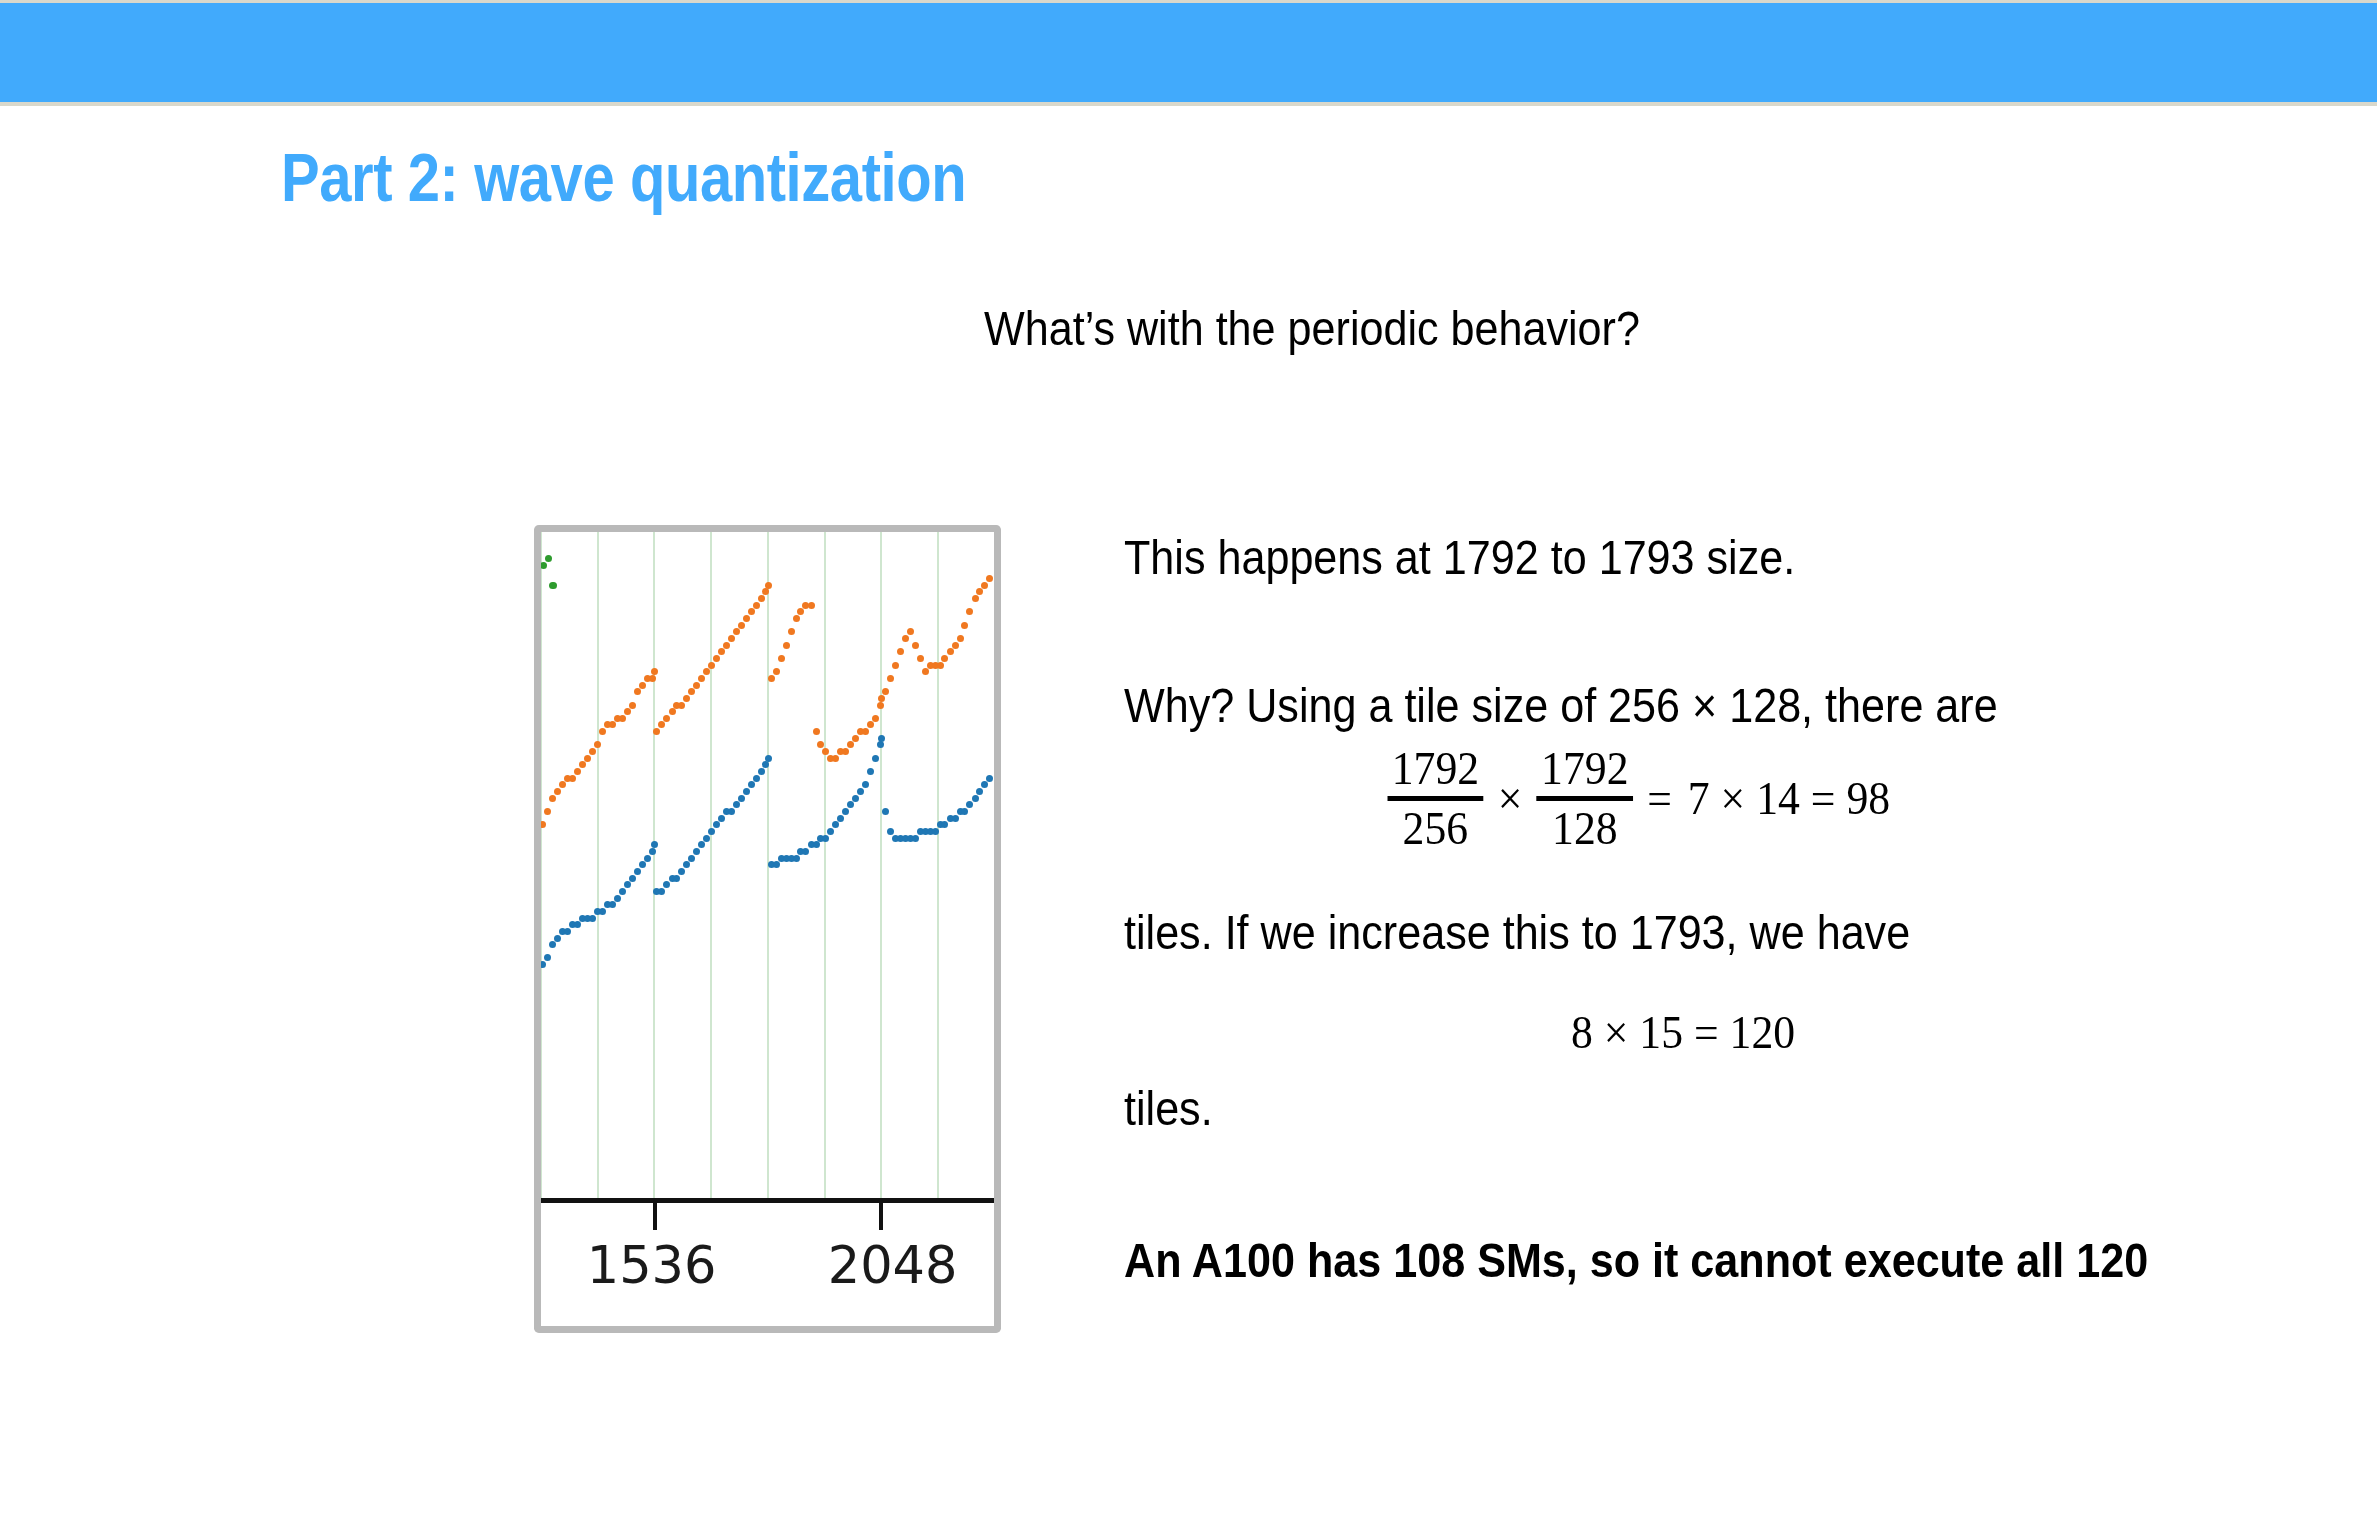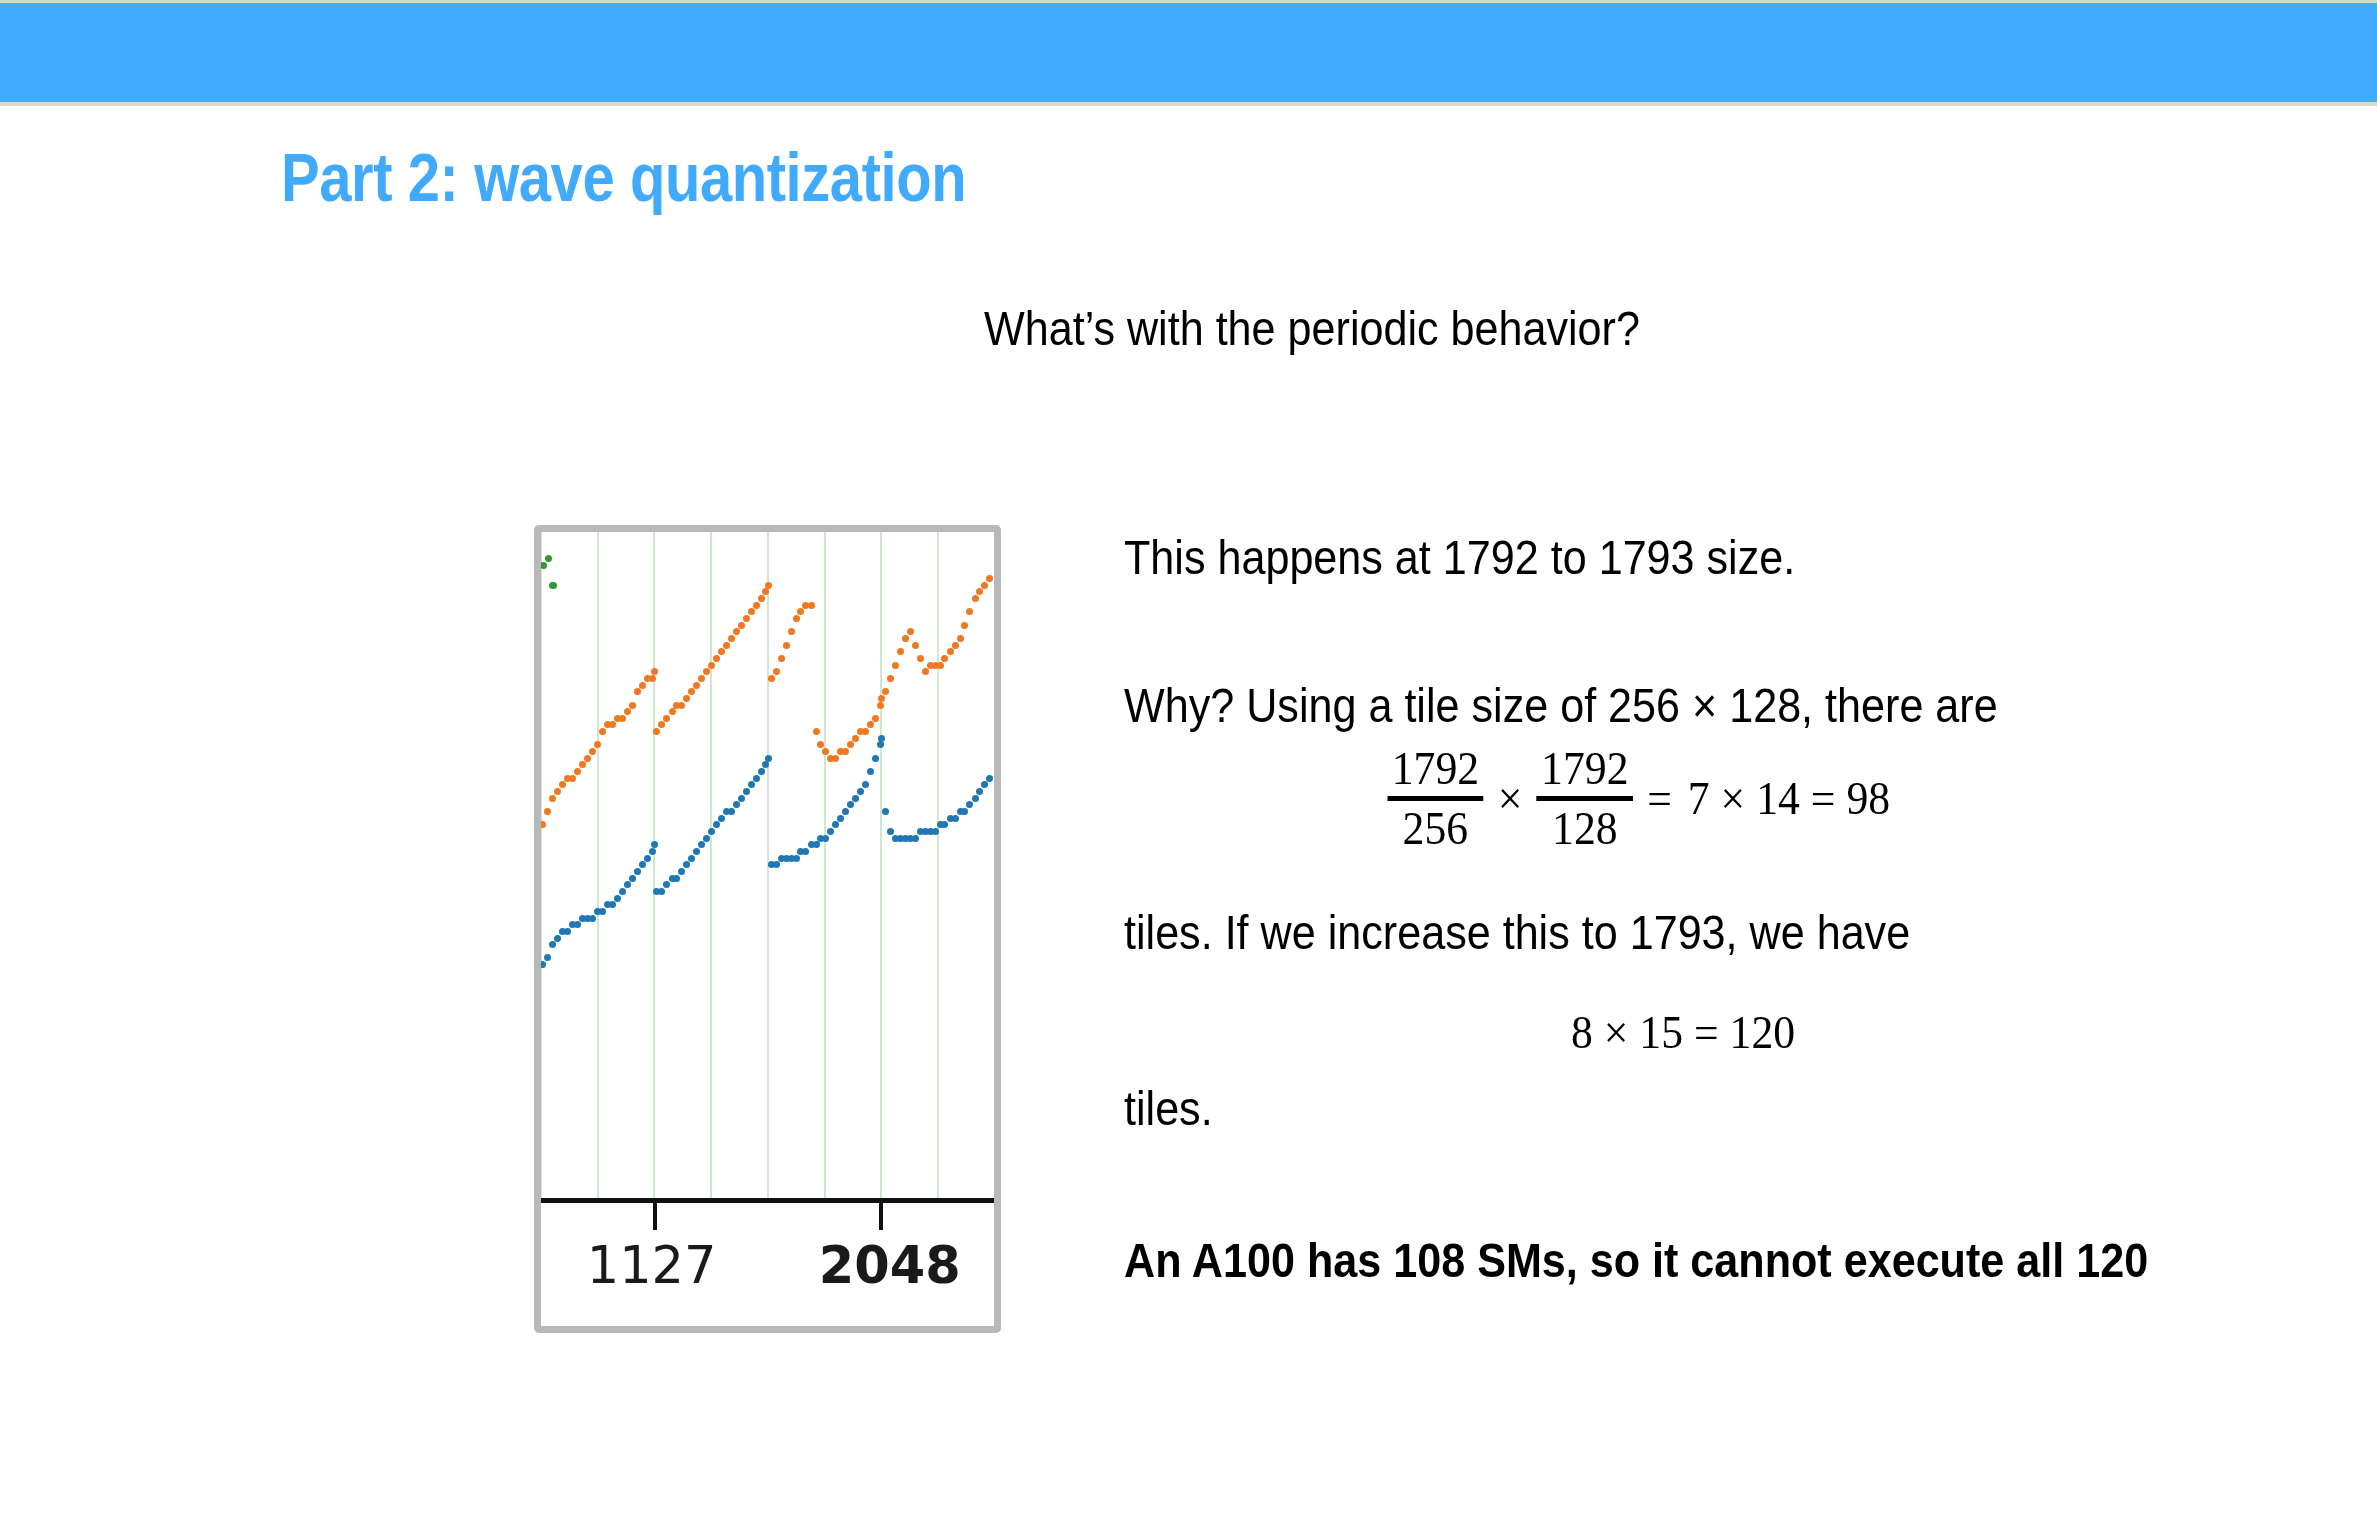--- a/index.html
+++ b/index.html
@@ -293,22 +293,22 @@
           <div class="dot" style="width: 7.1px; height: 7.1px; background: rgb(46, 155, 46); left: -0.9px; top: 30px;"></div>
           <div class="dot" style="width: 7.1px; height: 7.1px; background: rgb(46, 155, 46); left: 4px; top: 23px;"></div>
           <div class="dot" style="width: 7.1px; height: 7.1px; background: rgb(46, 155, 46); left: 8.8px; top: 50px;"></div>
         </div>
       <div class="axis-line"></div>
       <div id="tick-layer">
           <div class="tick" style="left: 112px;"></div>
           <div class="tick" style="left: 338px;"></div>
         </div>
       <div id="xlabel-layer">
-          <div class="xlabel" style="left: 46px;">1127</div>
-          <div class="xlabel" style="left: 278px; font-weight: bold;">2048</div>
+          <div class="xlabel" style="left: 46px;">1536</div>
+          <div class="xlabel" style="left: 287px;">2048</div>
         </div>
     </div>
   </div>
 
   <div class="body-col">
 
     <div class="ln l-this">This happens at 1792 to 1793 size.</div>
 
     <div class="ln l-why">Why? Using a tile size of 256 × 128,  there are</div>
 

